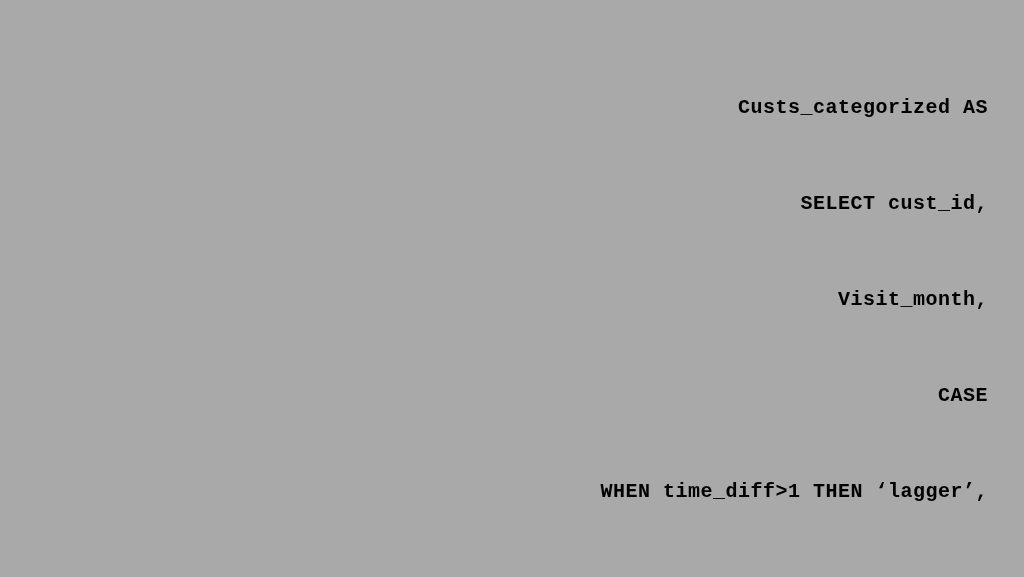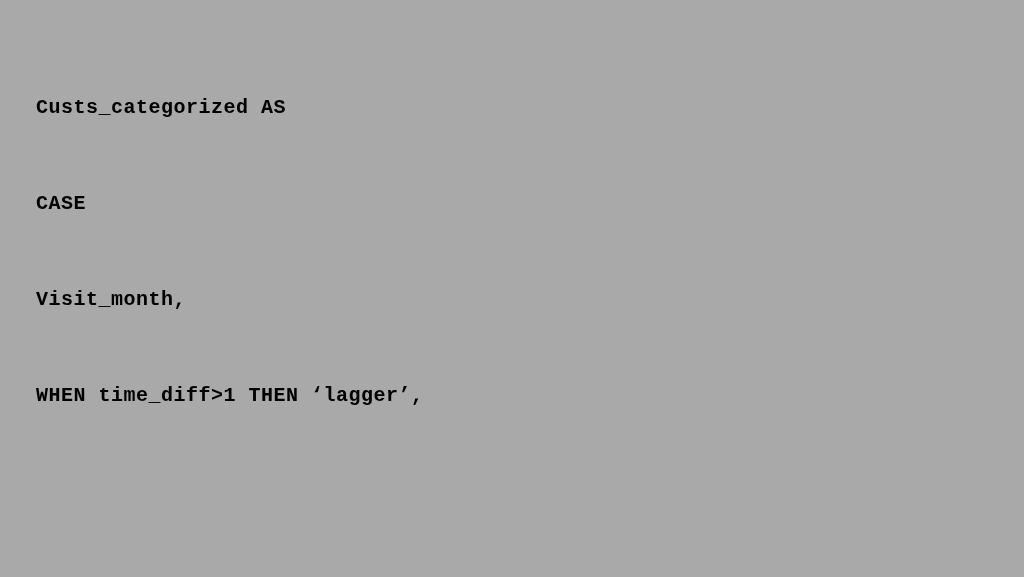--- a/index.html
+++ b/index.html
@@ -19,29 +19,31 @@
       color: #000000;
       overflow: hidden;
     }
     .code-block {
       white-space: pre;
       letter-spacing: 0.5px;
     }
     .line {
       display: block;
       min-height: 1.6em;
+      text-align: right;
     }
   </style>
 </head>
 <body>
 
 <div class="code-block">
   <span class="line">Custs_categorized AS</span>
+  <span class="line">SELECT cust_id,</span>
+  <span class="line">Visit_month,</span>
   <span class="line">CASE</span>
-  <span class="line">Visit_month,</span>
   <span class="line">WHEN time_diff&gt;1 THEN ‘lagger’,</span>
   
   
   
   
   
   
   
   
   

